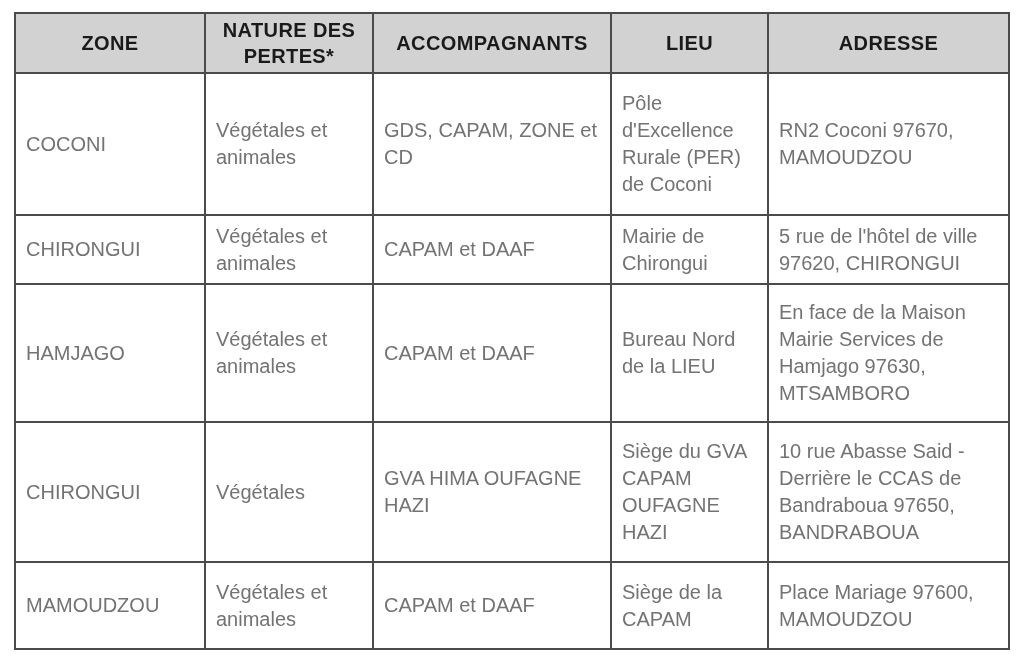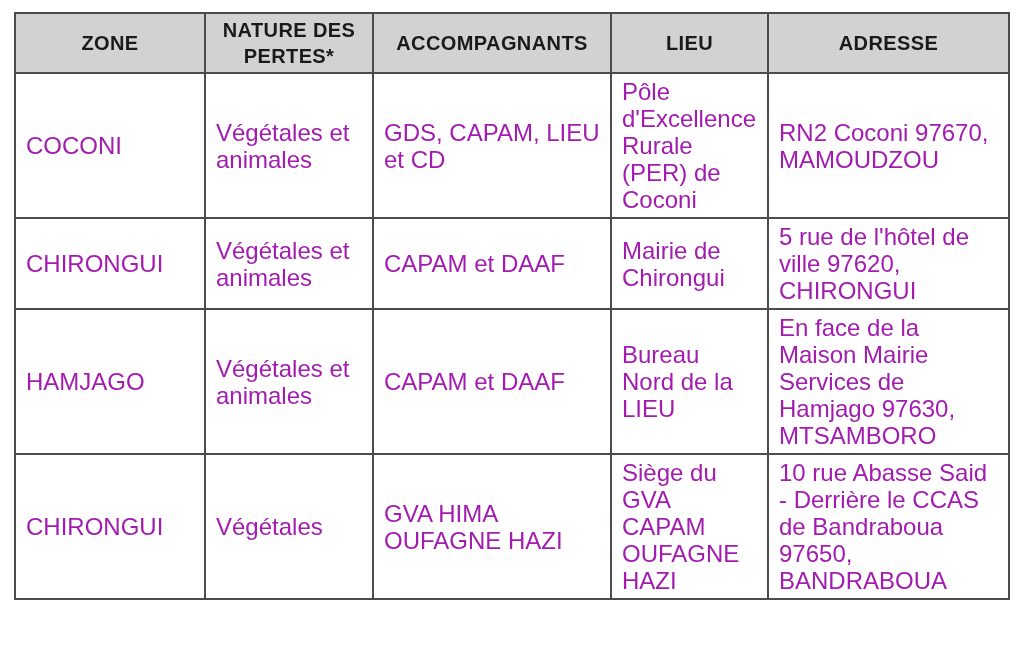--- a/index.html
+++ b/index.html
@@ -37,22 +37,22 @@
     color: #1a1a1a;
     font-size: 20px;
     font-weight: bold;
     letter-spacing: 0.4px;
     text-align: center;
     line-height: 26px;
     padding: 3px 6px;
   }
   table.losses td {
     background: #ffffff;
-    color: #a21caf;
-    font-size: 24px;
+    color: #737373;
+    font-size: 20px;
     font-weight: normal;
     text-align: left;
     line-height: 27px;
     padding: 4px 10px;
   }
   tr.hdr    { height: 55px; }
   tr.r0     { height: 142px; }
   tr.r1     { height: 69px;  }
   tr.r2     { height: 138px; }
   tr.r3     { height: 140px; }
@@ -77,21 +77,21 @@
           <th>NATURE DES PERTES*</th>
           <th>ACCOMPAGNANTS</th>
           <th>LIEU</th>
           <th>ADRESSE</th>
         </tr>
       </thead>
       <tbody>
         <tr class="r0">
           <td>COCONI</td>
           <td>Végétales et animales</td>
-          <td>GDS, CAPAM, LIEU et CD</td>
+          <td>GDS, CAPAM, ZONE et CD</td>
           <td>Pôle d'Excellence Rurale (PER) de Coconi</td>
           <td>RN2 Coconi 97670, MAMOUDZOU</td>
         </tr>
         <tr class="r1">
           <td>CHIRONGUI</td>
           <td>Végétales et animales</td>
           <td>CAPAM et DAAF</td>
           <td>Mairie de Chirongui</td>
           <td>5 rue de l'hôtel de ville 97620, CHIRONGUI</td>
         </tr>
@@ -102,16 +102,23 @@
           <td>Bureau Nord de la LIEU</td>
           <td>En face de la Maison Mairie Services de Hamjago 97630, MTSAMBORO</td>
         </tr>
         <tr class="r3">
           <td>CHIRONGUI</td>
           <td>Végétales</td>
           <td>GVA HIMA OUFAGNE HAZI</td>
           <td>Siège du GVA CAPAM OUFAGNE HAZI</td>
           <td>10 rue Abasse Said - Derrière le CCAS de Bandraboua 97650, BANDRABOUA</td>
         </tr>
+        <tr class="r4">
+          <td>MAMOUDZOU</td>
+          <td>Végétales et animales</td>
+          <td>CAPAM et DAAF</td>
+          <td>Siège de la CAPAM</td>
+          <td>Place Mariage 97600, MAMOUDZOU</td>
+        </tr>
       </tbody>
     </table>
   </div>
 </div>
 
 </body></html>

